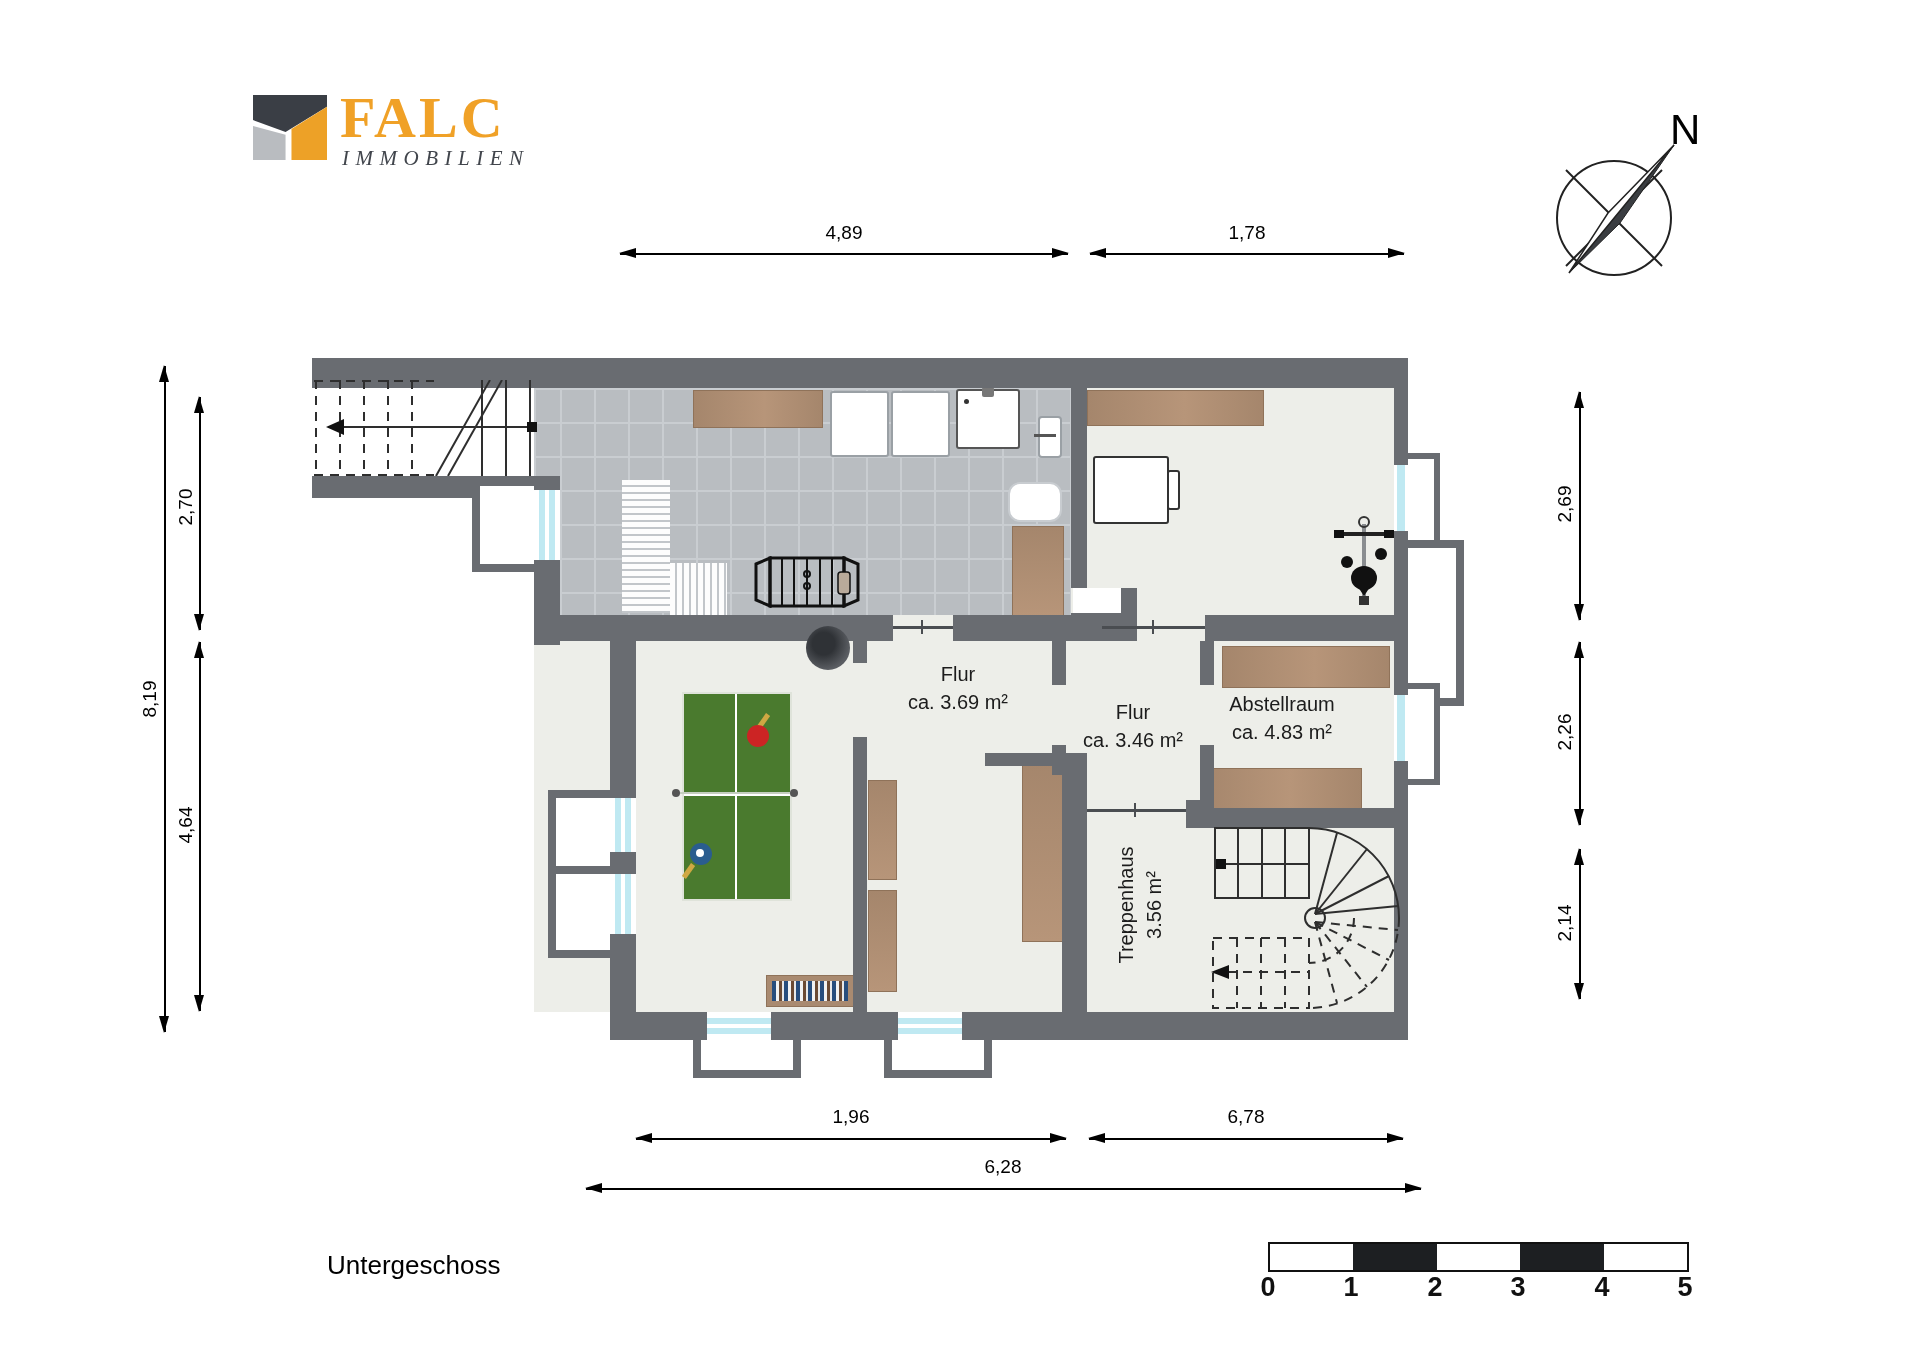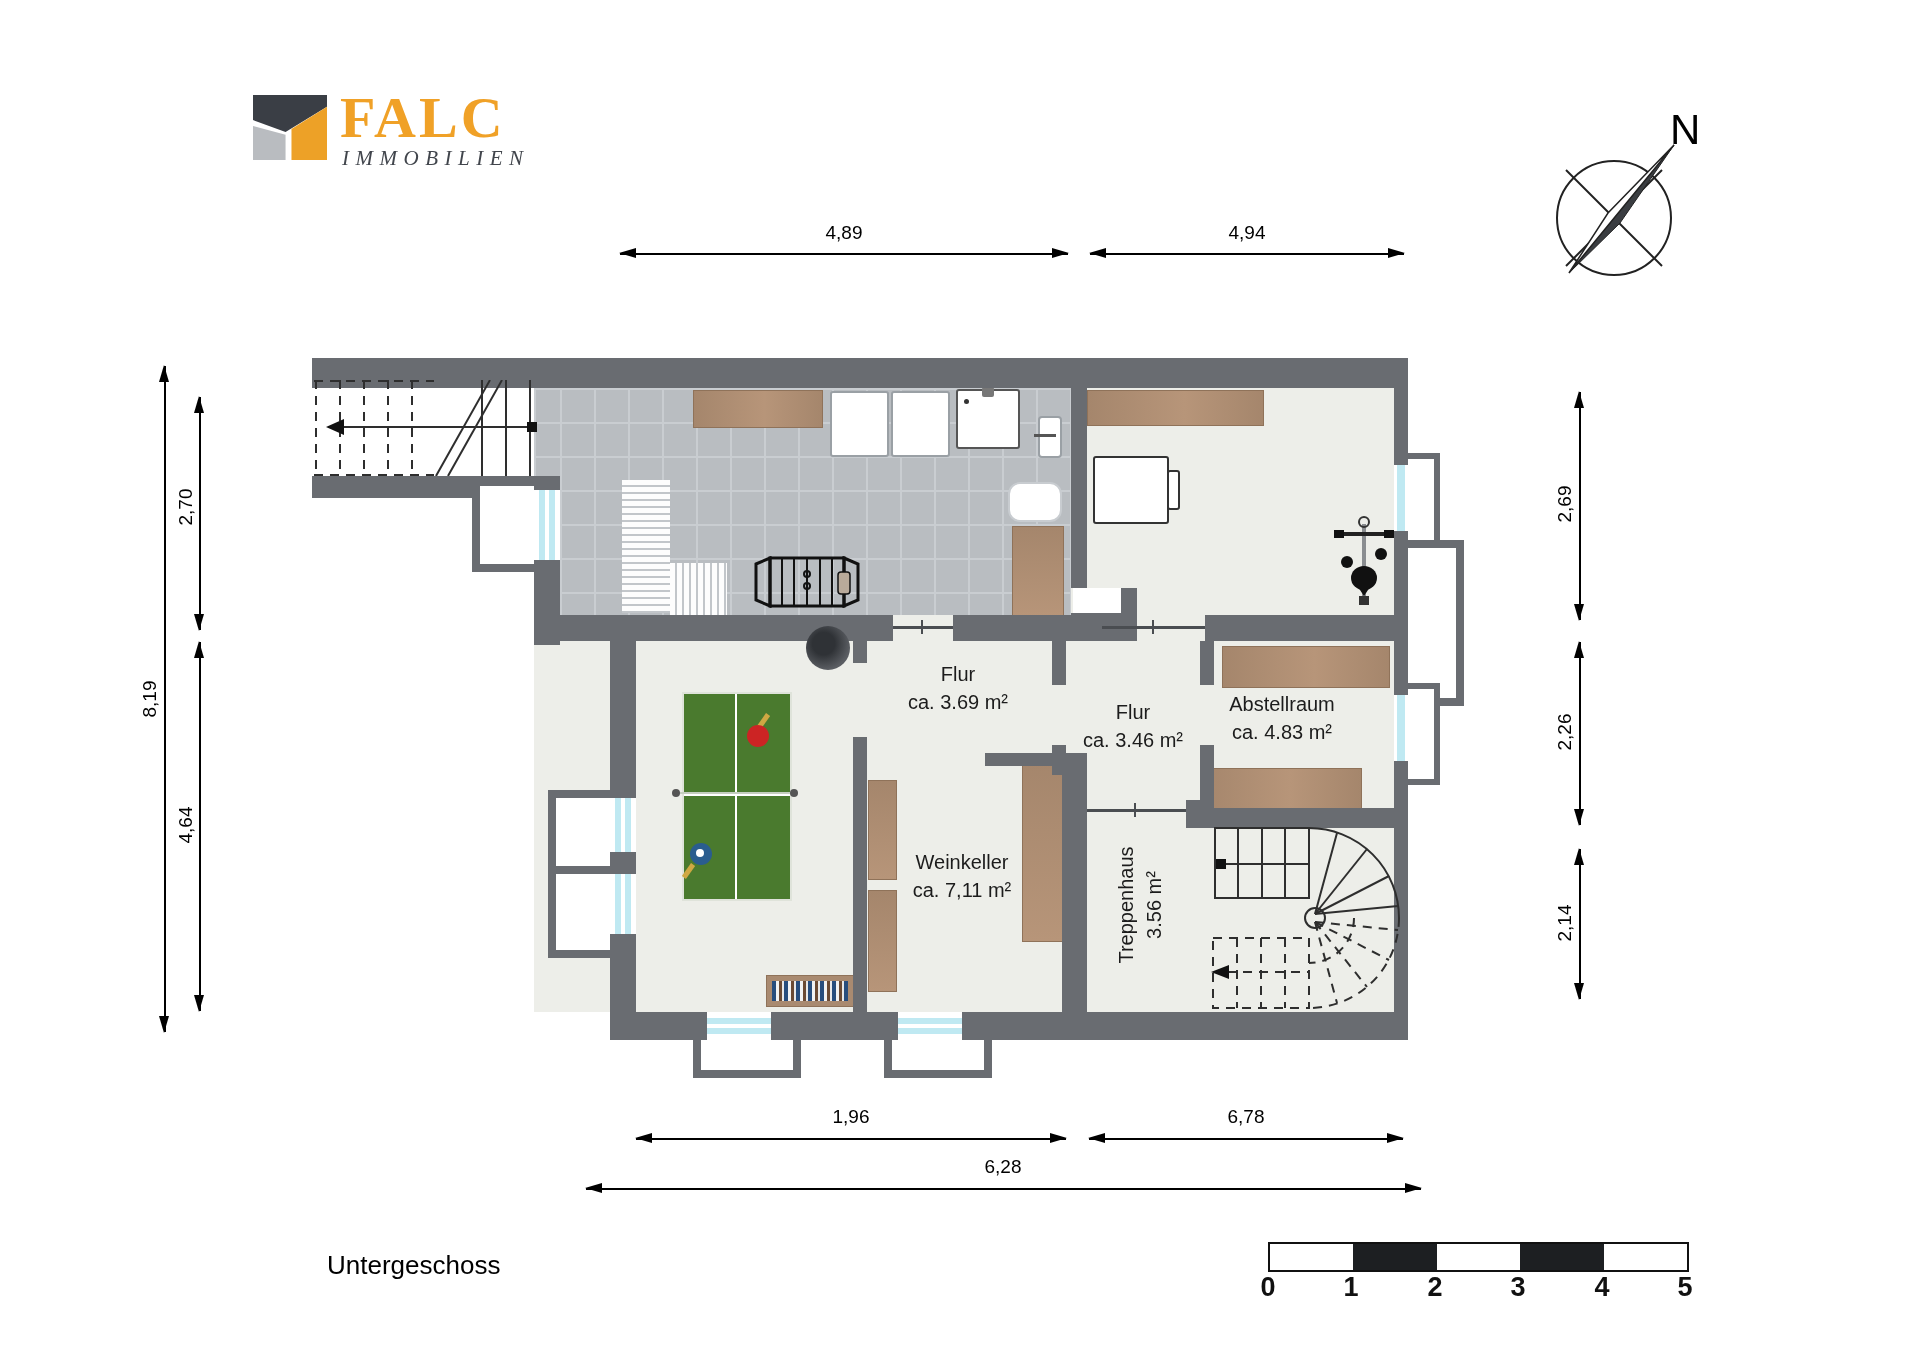--- a/index.html
+++ b/index.html
@@ -260,39 +260,35 @@
     <div>ca. 3.69 m²</div>
   </div>
   <div class="rlabel" style="left:1058px;top:698px;width:150px">
     <div>Flur</div>
     <div>ca. 3.46 m²</div>
   </div>
   <div class="rlabel" style="left:1192px;top:690px;width:180px">
     <div>Abstellraum</div>
     <div>ca. 4.83 m²</div>
   </div>
-  <div class="rlabel" style="left:862px;top:848px;width:200px">
-    <div>Weinkeller</div>
-    <div>ca. 7,11 m²</div>
-  </div>
   <div class="rlabel rot" style="left:1060px;top:877px;width:160px">
     <div>Treppenhaus</div>
     <div>3.56 m²</div>
   </div>
 
   <div class="dim" style="left:620px;top:253px;width:448px;height:2px">
       <span class="ah ah-l"></span>
       <span class="ah ah-r"></span>
     </div>
   <div class="dlabel" style="left:794px;top:222px;width:100px">4,89</div>
   <div class="dim" style="left:1090px;top:253px;width:314px;height:2px">
       <span class="ah ah-l"></span>
       <span class="ah ah-r"></span>
     </div>
-  <div class="dlabel" style="left:1197px;top:222px;width:100px">4,94</div>
+  <div class="dlabel" style="left:1197px;top:222px;width:100px">1,78</div>
 
   <div class="dim" style="left:636px;top:1138px;width:430px;height:2px">
       <span class="ah ah-l"></span>
       <span class="ah ah-r"></span>
     </div>
   <div class="dlabel" style="left:801px;top:1106px;width:100px">1,96</div>
   <div class="dim" style="left:1089px;top:1138px;width:314px;height:2px">
       <span class="ah ah-l"></span>
       <span class="ah ah-r"></span>
     </div>

